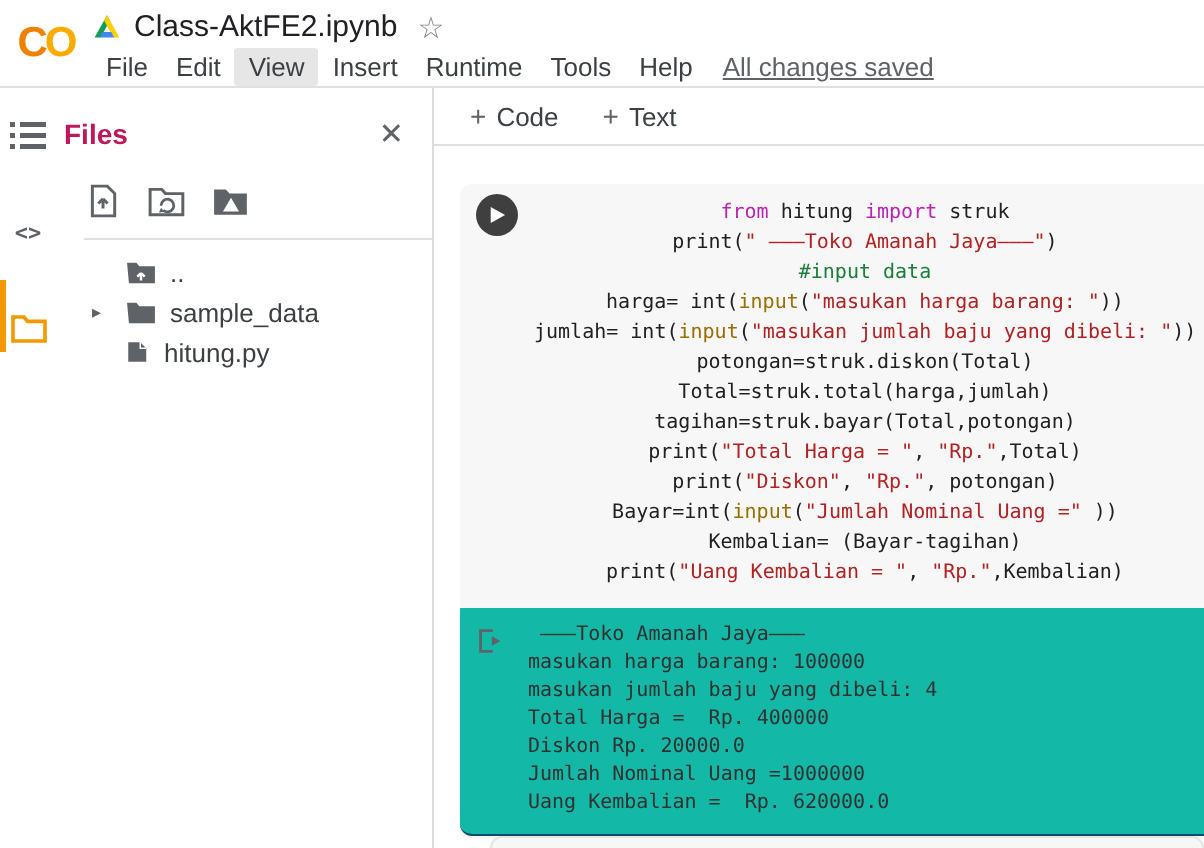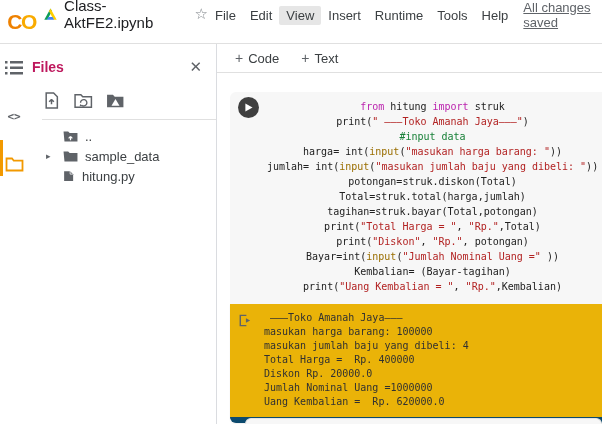--- a/index.html
+++ b/index.html
@@ -5,21 +5,21 @@
   * { margin:0; padding:0; box-sizing:border-box; }
   html,body { width:602px; height:424px; overflow:hidden; background:#fff;
     font-family:"Liberation Sans", sans-serif; color:#202124; }
   .app { width:602px; height:424px; display:flex; flex-direction:column; }
 
   
   header { height:44px; border-bottom:1px solid #e0e0e0; display:flex; align-items:stretch; flex:none; }
   .logo { width:46px; display:flex; align-items:center; justify-content:center;
     font-size:21px; font-weight:800; letter-spacing:-1.5px; cursor:pointer; }
   .logo .c1{color:#ee8100;} .logo .c2{color:#f9ab00;}
-  .title-wrap { display:flex; flex-direction:row; padding-top:4px; }
+  .title-wrap { display:flex; flex-direction:column; padding-top:4px; }
   .title-line { display:flex; align-items:center; gap:6px; height:20px; }
   .drive-icon { width:15px; height:13px; flex:none; }
   .nb-title { font-size:15px; color:#202124; cursor:text; }
   .star { font-size:15px; color:#80868b; margin-left:4px; cursor:pointer; }
   .menu-row { display:flex; align-items:center; height:20px; margin-top:1px; }
   .menu-item { font-size:13px; color:#3c4043; padding:2px 7px; border-radius:2px; cursor:pointer; }
   .menu-item.active { background:#e6e6e6; }
   .save-status { font-size:13px; color:#5f6368; text-decoration:underline; margin-left:8px; cursor:pointer; }
 
   
@@ -63,22 +63,22 @@
     background:#3f3f3f; display:flex; align-items:center; justify-content:center; cursor:pointer; }
   .play-btn svg { width:9px; height:9px; }
   .code-editor { font-family:"DejaVu Sans Mono",monospace; font-size:10px; line-height:15px; cursor:text; }
   .code-line { white-space:pre; }
   .tok-pl { color:#212121; }
   .tok-kw { color:var(--kw); }
   .tok-str { color:var(--str); }
   .tok-cm { color:var(--cm); font-weight:normal; }
   .tok-bi { color:var(--bi); }
 
-  .output-area { background:#eab308; position:relative; padding:7px 4px 8px 34px;
-    border-bottom:6px solid #0c4a6e; box-shadow:0 1px 2px rgba(0,0,0,.07); border-radius:0 0 0 6px; }
+  .output-area { background:#14b8a6; position:relative; padding:7px 4px 8px 34px;
+    border-bottom:1px solid #0c4a6e; box-shadow:0 1px 2px rgba(0,0,0,.07); border-radius:0 0 0 6px; }
   .out-icon { position:absolute; left:7px; top:9px; width:15px; height:15px; cursor:pointer; }
   .output-text { font-family:"DejaVu Sans Mono",monospace; font-size:10px; line-height:14px; color:#313131; }
   .out-line { white-space:pre; }
 
   .next-cell-peek { position:absolute; bottom:0; left:28px; right:0; height:6px;
     background:#f7f7f7; border:1px solid #e5e5e5; border-bottom:none; border-radius:6px 6px 0 0; }
 </style>
 </head>
 <body>
 

